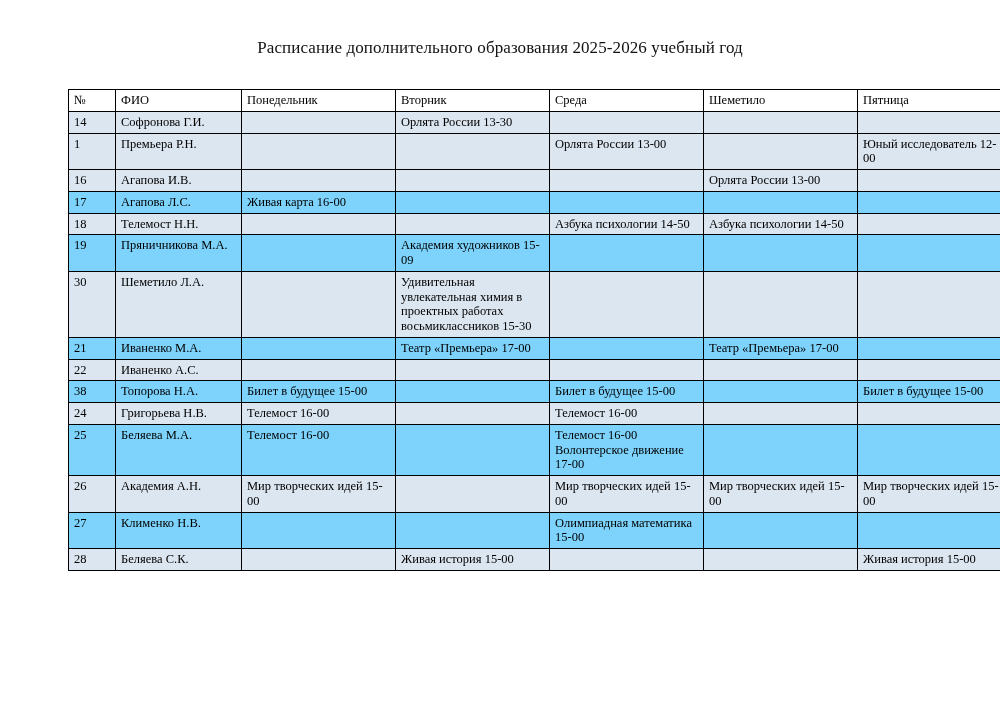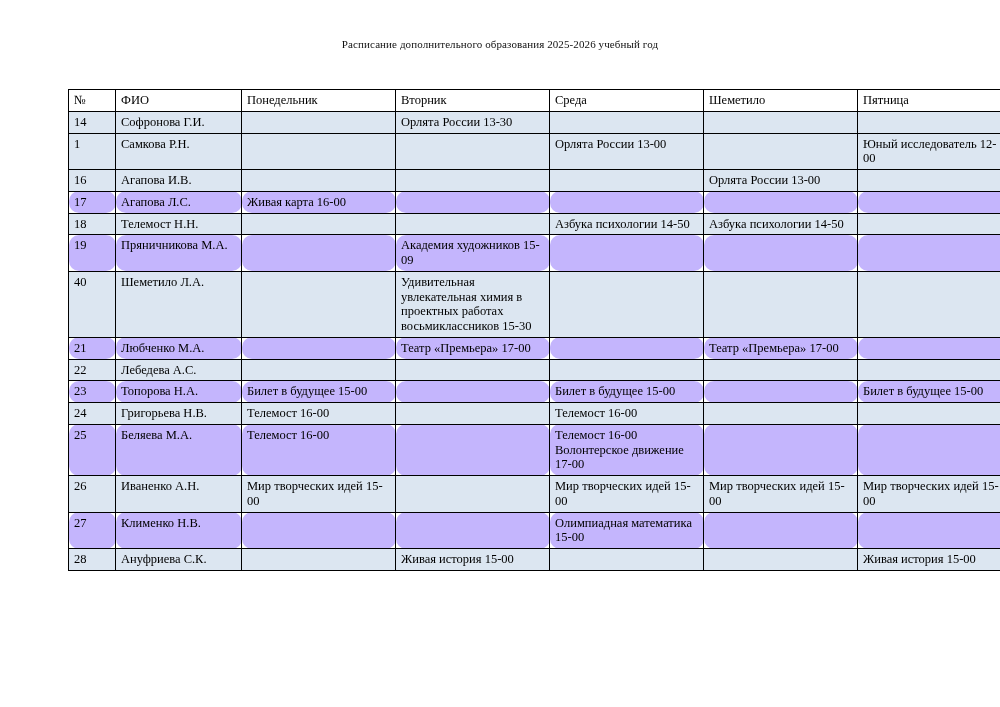--- a/index.html
+++ b/index.html
@@ -21,21 +21,21 @@
     background: #ffffff;
     box-sizing: border-box;
   }
   .doc-title {
     position: absolute;
     top: 38px;
     left: 0;
     width: 1000px;
     text-align: center;
     font-family: "Liberation Serif", serif;
-    font-size: 11px;
+    font-size: 17px;
     letter-spacing: 0.1px;
     color: #111111;
   }
   .table-wrap {
     position: absolute;
     top: 89px;
     left: 68px;
     width: 866px;
   }
   table.schedule {
@@ -68,22 +68,21 @@
     width: 115px;
     margin-top: 48px;
   }
   th.col-day, td.col-day {
     width: 143px;
   }
   tr.shade td {
     background: #dce6f1;
   }
   tr.plain td {
-    background: #c4b5fd;
-    border-radius: 10px;
+    background: #7dd3fc;
   }
   td.col-num {
     white-space: nowrap;
   }
   .bold {
     font-weight: bold;
     font-family: Liberation Serif, serif;
   }
 </style>
 </head>
@@ -111,21 +110,21 @@
             <td class="col-num bold">14</td>
             <td class="col-fio">Софронова Г.И.</td>
             <td class="col-day"></td>
             <td class="col-day">Орлята России 13-30</td>
             <td class="col-day"></td>
             <td class="col-day"></td>
             <td class="col-day"></td>
           </tr>
           <tr class="shade">
             <td class="col-num bold">1</td>
-            <td class="col-fio">Самкова Р.Н.</td>
+            <td class="col-fio">Премьера Р.Н.</td>
             <td class="col-day"></td>
             <td class="col-day"></td>
             <td class="col-day">Орлята России 13-00</td>
             <td class="col-day"></td>
             <td class="col-day">Юный исследователь 12-00</td>
           </tr>
           <tr class="shade">
             <td class="col-num bold">16</td>
             <td class="col-fio">Агапова И.В.</td>
             <td class="col-day"></td>
@@ -155,48 +154,48 @@
           <tr class="plain">
             <td class="col-num bold">19</td>
             <td class="col-fio">Пряничникова М.А.</td>
             <td class="col-day"></td>
             <td class="col-day">Академия художников 15-09</td>
             <td class="col-day"></td>
             <td class="col-day"></td>
             <td class="col-day"></td>
           </tr>
           <tr class="shade">
-            <td class="col-num bold">40</td>
+            <td class="col-num bold">30</td>
             <td class="col-fio">Шеметило Л.А.</td>
             <td class="col-day"></td>
             <td class="col-day">Удивительная увлекательная химия в проектных работах восьмиклассников 15-30</td>
             <td class="col-day"></td>
             <td class="col-day"></td>
             <td class="col-day"></td>
           </tr>
           <tr class="plain">
             <td class="col-num bold">21</td>
-            <td class="col-fio">Любченко М.А.</td>
+            <td class="col-fio">Иваненко М.А.</td>
             <td class="col-day"></td>
             <td class="col-day">Театр «Премьера» 17-00</td>
             <td class="col-day"></td>
             <td class="col-day">Театр «Премьера» 17-00</td>
             <td class="col-day"></td>
           </tr>
           <tr class="shade">
             <td class="col-num bold">22</td>
-            <td class="col-fio">Лебедева А.С.</td>
-            <td class="col-day"></td>
-            <td class="col-day"></td>
-            <td class="col-day"></td>
-            <td class="col-day"></td>
-            <td class="col-day"></td>
-          </tr>
-          <tr class="plain">
-            <td class="col-num bold">23</td>
+            <td class="col-fio">Иваненко А.С.</td>
+            <td class="col-day"></td>
+            <td class="col-day"></td>
+            <td class="col-day"></td>
+            <td class="col-day"></td>
+            <td class="col-day"></td>
+          </tr>
+          <tr class="plain">
+            <td class="col-num bold">38</td>
             <td class="col-fio">Топорова Н.А.</td>
             <td class="col-day">Билет в будущее 15-00</td>
             <td class="col-day"></td>
             <td class="col-day">Билет в будущее 15-00</td>
             <td class="col-day"></td>
             <td class="col-day">Билет в будущее 15-00</td>
           </tr>
           <tr class="shade">
             <td class="col-num bold">24</td>
             <td class="col-fio">Григорьева Н.В.</td>
@@ -210,39 +209,39 @@
             <td class="col-num bold">25</td>
             <td class="col-fio">Беляева М.А.</td>
             <td class="col-day">Телемост 16-00</td>
             <td class="col-day"></td>
             <td class="col-day">Телемост 16-00 Волонтерское движение 17-00</td>
             <td class="col-day"></td>
             <td class="col-day"></td>
           </tr>
           <tr class="shade">
             <td class="col-num bold">26</td>
-            <td class="col-fio">Иваненко А.Н.</td>
+            <td class="col-fio">Академия А.Н.</td>
             <td class="col-day">Мир творческих идей 15-00</td>
             <td class="col-day"></td>
             <td class="col-day">Мир творческих идей 15-00</td>
             <td class="col-day">Мир творческих идей 15-00</td>
             <td class="col-day">Мир творческих идей 15-00</td>
           </tr>
           <tr class="plain">
             <td class="col-num">27</td>
             <td class="col-fio">Клименко Н.В.</td>
             <td class="col-day"></td>
             <td class="col-day"></td>
             <td class="col-day">Олимпиадная математика 15-00</td>
             <td class="col-day"></td>
             <td class="col-day"></td>
           </tr>
           <tr class="shade">
             <td class="col-num bold">28</td>
-            <td class="col-fio">Ануфриева С.К.</td>
+            <td class="col-fio">Беляева С.К.</td>
             <td class="col-day"></td>
             <td class="col-day">Живая история 15-00</td>
             <td class="col-day"></td>
             <td class="col-day"></td>
             <td class="col-day">Живая история 15-00</td>
           </tr>
         </tbody>
     </table>
   </div>
 

